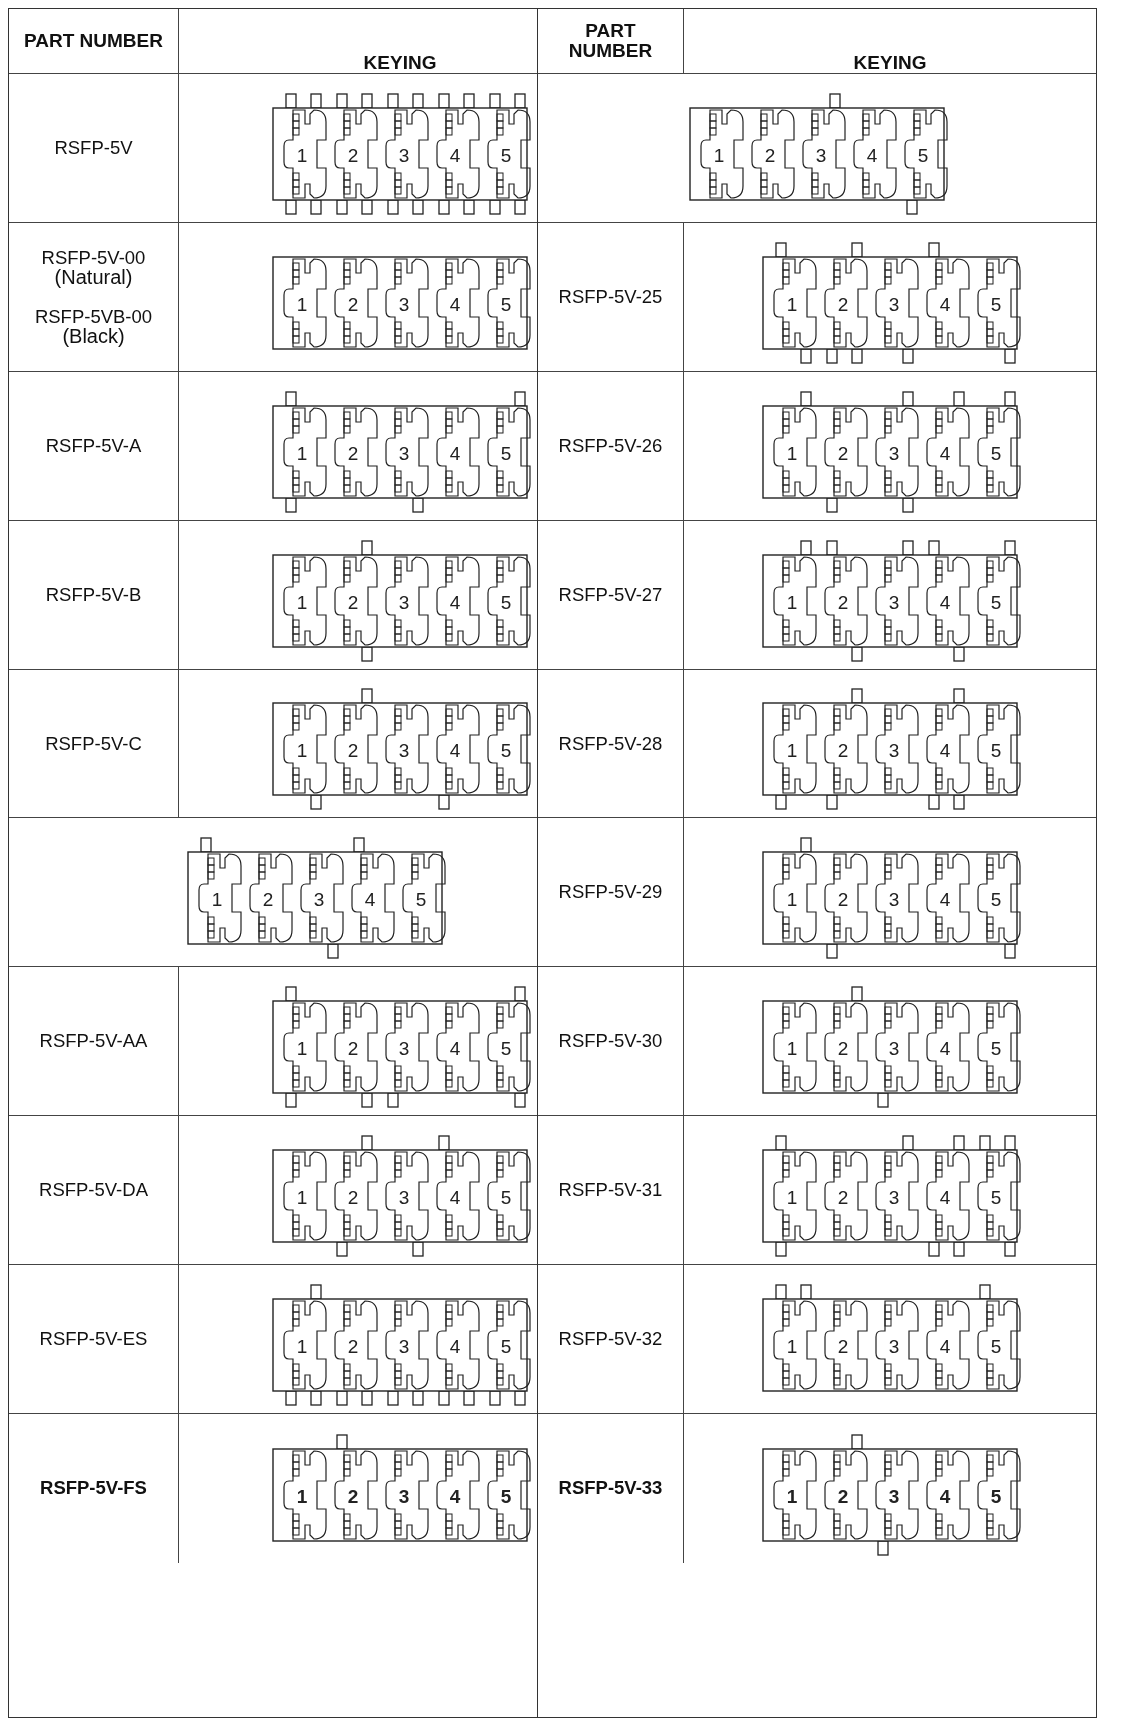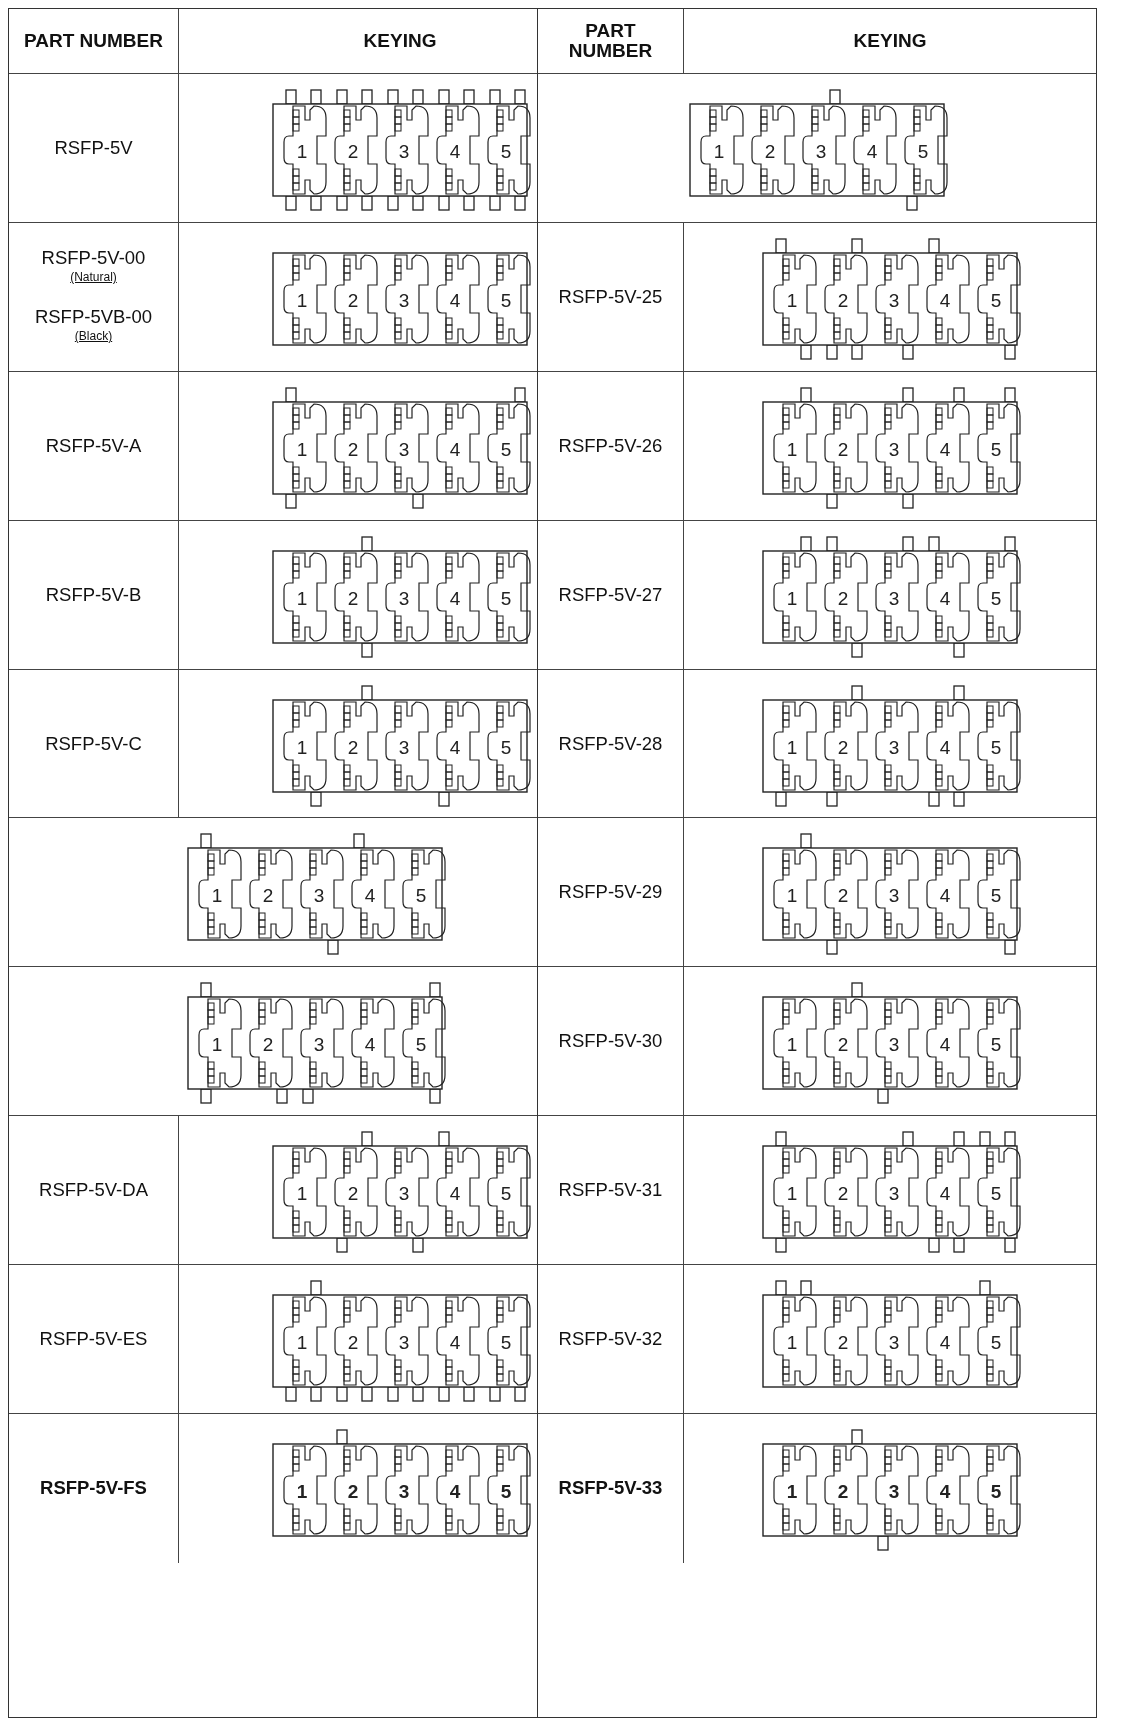--- a/index.html
+++ b/index.html
@@ -17,24 +17,24 @@
   .row:last-child { border-bottom: none; font-weight: bold; }
   .hdr { height: 65px; }
   .row { height: 148.9px; }
   .cell-pn {
     border-right: 1.3px solid #444; box-sizing: border-box;
     display: flex; flex-direction: column; align-items: center; justify-content: center;
     text-align: center;
   }
   .left .cell-pn { width: 170px; }
   .right .cell-pn { width: 146px; }
-  .cell-key { flex: 1; position: relative; display: flex; align-items: center; justify-content: center; }
+  .cell-key { flex: 1; position: relative; display: flex; align-items: flex-end; justify-content: center; }
   .hdr .cell-pn, .hdr .cell-key { font-weight: bold; font-size: 19px; line-height: 20px; }
   .pn-text { font-size: 18.5px; line-height: 20px; }
-  .pn-sub { font-size: 12px; line-height: 19px; text-decoration: underline; }
+  .pn-sub { font-size: 20px; line-height: 19px; }
   .pn-gap { height: 20px; }
   svg.conn { display: block; }
 </style>
 </head>
 <body>
 
 <div class="tbl left">
   <div class="hdr">
     <div class="cell-pn">
         <span>PART NUMBER</span>
@@ -371,20 +371,23 @@
             <rect x="232" y="91" width="6" height="7" fill="none" stroke="#222222" stroke-width="1"></rect>
             <rect x="232" y="39" width="6" height="7" fill="none" stroke="#222222" stroke-width="1"></rect>
             <rect x="232" y="98" width="6" height="7" fill="none" stroke="#222222" stroke-width="1"></rect>
             <rect x="232" y="46" width="6" height="7" fill="none" stroke="#222222" stroke-width="1"></rect>
             <rect x="232" y="105" width="6" height="7" fill="none" stroke="#222222" stroke-width="1"></rect>
             <text x="241" y="80" font-size="19" text-anchor="middle" fill="#222" font-family="Liberation Sans, sans-serif">5</text>
           </svg>
         </div>
       </div>
       <div class="row">
+        <div class="cell-pn">
+          <div class="pn-text">RSFP-5V-AA</div>
+        </div>
         <div class="cell-key">
           <svg width="270" height="140" viewBox="0 0 270 140" class="conn">
             <rect x="21" y="12" width="10" height="14" fill="#fff" stroke="#222222" stroke-width="1.3"></rect>
             <rect x="250" y="12" width="10" height="14" fill="#fff" stroke="#222222" stroke-width="1.3"></rect>
             <rect x="21" y="118" width="10" height="14" fill="#fff" stroke="#222222" stroke-width="1.3"></rect>
             <rect x="97" y="118" width="10" height="14" fill="#fff" stroke="#222222" stroke-width="1.3"></rect>
             <rect x="123" y="118" width="10" height="14" fill="#fff" stroke="#222222" stroke-width="1.3"></rect>
             <rect x="250" y="118" width="10" height="14" fill="#fff" stroke="#222222" stroke-width="1.3"></rect>
             <rect x="8" y="26" width="254" height="92" fill="#fff" stroke="#222222" stroke-width="1.4"></rect>
             <path d="M28,28 L28,58 L24,58 Q19,58 19,64 L19,80 Q19,86 24,86 L28,86 L28,116 L40,116 L40,102 L45,102 L45,112 L49,116 Q61,116 61,104 L61,86 L52,86 L52,58 L61,58 L61,40 Q61,28 49,28 L45,32 L45,42 L40,42 L40,28 Z" fill="none" stroke="#222222" stroke-width="1.2"></path>

